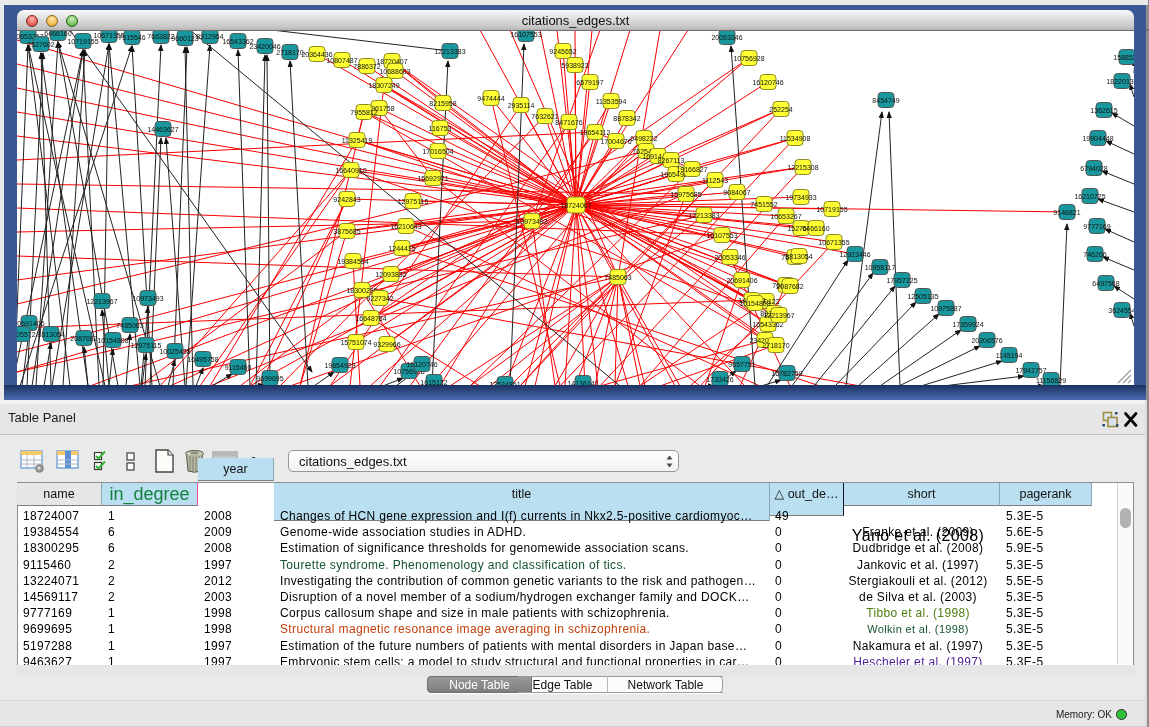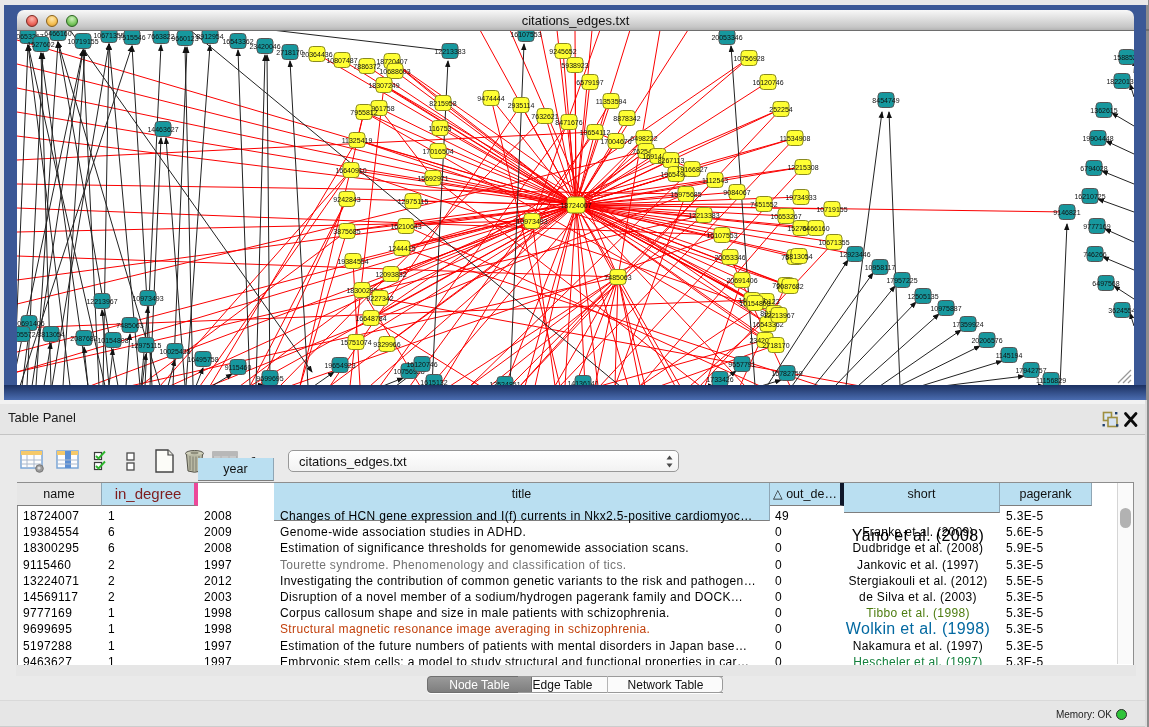--- a/index.html
+++ b/index.html
@@ -925,25 +925,25 @@
 </svg>
 
 <div class="abs" style="left:288px;top:450px;width:391px;height:22px;background:linear-gradient(#ffffff,#f2f2f2);border:1px solid #989898;border-radius:5px;font-size:13px;color:#111;line-height:21px;padding-left:10px">citations_edges.txt</div>
 <svg class="abs" style="left:663px;top:454px" width="14" height="16" viewBox="0 0 14 16">
   <path d="M6.5 1.5 L9.5 5.5 L3.5 5.5 z" fill="#4a4a4a"></path>
   <path d="M6.5 13.5 L9.5 9.5 L3.5 9.5 z" fill="#4a4a4a"></path>
 </svg>
 
 <div class="abs" style="left:17px;top:482px;width:1117px;height:183px;background:#fff;border:1px solid #8e8e8e;border-bottom:none"></div>
 <div class="abs" style="left:17px;top:483px;width:85px;height:23px;background:#e6e6e6;border-right:1px solid #8fa6b5;border-bottom:1px solid #7e7e7e;font-size:12.5px;color:#111;text-align:center;line-height:22px;overflow:hidden">name</div>
-<div class="abs" style="left:102px;top:483px;width:96px;height:23px;background:#badff1;border-right:4px solid #ec4899;border-bottom:1px solid #7e7e7e;font-size:15px;color:#7f1d1d;text-align:center;line-height:22px;overflow:hidden">in_degree</div>
+<div class="abs" style="left:102px;top:483px;width:96px;height:23px;background:#badff1;border-right:1px solid #ec4899;border-bottom:1px solid #7e7e7e;font-size:18px;color:#15803d;text-align:center;line-height:22px;overflow:hidden">in_degree</div>
 <div class="abs" style="left:198px;top:458px;width:76px;height:23px;background:#badff1;border-right:1px solid #8fa6b5;border-bottom:1px solid #7e7e7e;font-size:12.5px;color:#111;text-align:center;line-height:22px;overflow:hidden">year</div>
 <div class="abs" style="left:274px;top:483px;width:496px;height:38px;background:#badff1;border-right:1px solid #8fa6b5;border-bottom:1px solid #7e7e7e;font-size:12.5px;color:#111;text-align:center;line-height:22px;overflow:hidden">title</div>
-<div class="abs" style="left:770px;top:483px;width:74px;height:23px;background:#badff1;border-right:4px solid #0f172a;border-bottom:1px solid #7e7e7e;font-size:12.5px;color:#111;text-align:center;line-height:22px;overflow:hidden">△ out_de…</div>
-<div class="abs" style="left:844px;top:483px;width:156px;height:30px;background:#badff1;border-right:1px solid #8fa6b5;border-bottom:1px solid #7e7e7e;font-size:12.5px;color:#111;text-align:center;line-height:22px;overflow:hidden">short</div>
+<div class="abs" style="left:770px;top:483px;width:74px;height:33px;background:#badff1;border-right:1px solid #0f172a;border-bottom:1px solid #7e7e7e;font-size:12.5px;color:#111;text-align:center;line-height:22px;overflow:hidden">△ out_de…</div>
+<div class="abs" style="left:844px;top:483px;width:156px;height:23px;background:#badff1;border-right:1px solid #8fa6b5;border-bottom:1px solid #7e7e7e;font-size:12.5px;color:#111;text-align:center;line-height:22px;overflow:hidden">short</div>
 <div class="abs" style="left:1000px;top:483px;width:92px;height:23px;background:#badff1;border-right:1px solid #8fa6b5;border-bottom:1px solid #7e7e7e;font-size:12.5px;color:#111;text-align:center;line-height:22px;overflow:hidden">pagerank</div>
 <div class="abs" style="left:23px;top:508.0px;height:16px;font-size:12px;letter-spacing:0.35px;color:#000;line-height:16px;white-space:nowrap">18724007</div>
 <div class="abs" style="left:108px;top:508.0px;height:16px;font-size:12px;letter-spacing:0.35px;color:#000;line-height:16px;white-space:nowrap">1</div>
 <div class="abs" style="left:204px;top:508.0px;height:16px;font-size:12px;letter-spacing:0.35px;color:#000;line-height:16px;white-space:nowrap">2008</div>
 <div class="abs" style="left:280px;top:508.0px;height:16px;font-size:12px;letter-spacing:0.35px;color:#000;line-height:16px;white-space:nowrap">Changes of HCN gene expression and I(f) currents in Nkx2.5-positive cardiomyoc…</div>
 <div class="abs" style="left:775px;top:508.0px;height:16px;font-size:12px;letter-spacing:0.35px;color:#000;line-height:16px;white-space:nowrap">49</div>
 <div class="abs" style="left:840px;top:528px;width:156px;height:16px;font-size:16px;letter-spacing:0.35px;color:#000;text-align:center;line-height:16px;white-space:nowrap">Yano et al. (2008)</div>
 <div class="abs" style="left:1006px;top:508.0px;height:16px;font-size:12px;letter-spacing:0.35px;color:#000;line-height:16px;white-space:nowrap">5.3E-5</div>
 <div class="abs" style="left:23px;top:524.2px;height:16px;font-size:12px;letter-spacing:0.35px;color:#000;line-height:16px;white-space:nowrap">19384554</div>
 <div class="abs" style="left:108px;top:524.2px;height:16px;font-size:12px;letter-spacing:0.35px;color:#000;line-height:16px;white-space:nowrap">6</div>
@@ -955,65 +955,65 @@
 <div class="abs" style="left:23px;top:540.4px;height:16px;font-size:12px;letter-spacing:0.35px;color:#000;line-height:16px;white-space:nowrap">18300295</div>
 <div class="abs" style="left:108px;top:540.4px;height:16px;font-size:12px;letter-spacing:0.35px;color:#000;line-height:16px;white-space:nowrap">6</div>
 <div class="abs" style="left:204px;top:540.4px;height:16px;font-size:12px;letter-spacing:0.35px;color:#000;line-height:16px;white-space:nowrap">2008</div>
 <div class="abs" style="left:280px;top:540.4px;height:16px;font-size:12px;letter-spacing:0.35px;color:#000;line-height:16px;white-space:nowrap">Estimation of significance thresholds for genomewide association scans.</div>
 <div class="abs" style="left:775px;top:540.4px;height:16px;font-size:12px;letter-spacing:0.35px;color:#000;line-height:16px;white-space:nowrap">0</div>
 <div class="abs" style="left:840px;top:540.4px;width:156px;height:16px;font-size:12px;letter-spacing:0.35px;color:#000;text-align:center;line-height:16px;white-space:nowrap">Dudbridge et al. (2008)</div>
 <div class="abs" style="left:1006px;top:540.4px;height:16px;font-size:12px;letter-spacing:0.35px;color:#000;line-height:16px;white-space:nowrap">5.9E-5</div>
 <div class="abs" style="left:23px;top:556.6px;height:16px;font-size:12px;letter-spacing:0.35px;color:#000;line-height:16px;white-space:nowrap">9115460</div>
 <div class="abs" style="left:108px;top:556.6px;height:16px;font-size:12px;letter-spacing:0.35px;color:#000;line-height:16px;white-space:nowrap">2</div>
 <div class="abs" style="left:204px;top:556.6px;height:16px;font-size:12px;letter-spacing:0.35px;color:#000;line-height:16px;white-space:nowrap">1997</div>
-<div class="abs" style="left:280px;top:556.6px;height:16px;font-size:12px;letter-spacing:0.35px;color:#737373;line-height:16px;white-space:nowrap">Tourette syndrome. Phenomenology and classification of tics.</div>
+<div class="abs" style="left:280px;top:556.6px;height:16px;font-size:12px;letter-spacing:0.35px;color:#14532d;line-height:16px;white-space:nowrap">Tourette syndrome. Phenomenology and classification of tics.</div>
 <div class="abs" style="left:775px;top:556.6px;height:16px;font-size:12px;letter-spacing:0.35px;color:#000;line-height:16px;white-space:nowrap">0</div>
 <div class="abs" style="left:840px;top:556.6px;width:156px;height:16px;font-size:12px;letter-spacing:0.35px;color:#000;text-align:center;line-height:16px;white-space:nowrap">Jankovic et al. (1997)</div>
 <div class="abs" style="left:1006px;top:556.6px;height:16px;font-size:12px;letter-spacing:0.35px;color:#000;line-height:16px;white-space:nowrap">5.3E-5</div>
 <div class="abs" style="left:23px;top:572.8px;height:16px;font-size:12px;letter-spacing:0.35px;color:#000;line-height:16px;white-space:nowrap">13224071</div>
 <div class="abs" style="left:108px;top:572.8px;height:16px;font-size:12px;letter-spacing:0.35px;color:#000;line-height:16px;white-space:nowrap">2</div>
 <div class="abs" style="left:204px;top:572.8px;height:16px;font-size:12px;letter-spacing:0.35px;color:#000;line-height:16px;white-space:nowrap">2012</div>
 <div class="abs" style="left:280px;top:572.8px;height:16px;font-size:12px;letter-spacing:0.35px;color:#000;line-height:16px;white-space:nowrap">Investigating the contribution of common genetic variants to the risk and pathogen…</div>
 <div class="abs" style="left:775px;top:572.8px;height:16px;font-size:12px;letter-spacing:0.35px;color:#000;line-height:16px;white-space:nowrap">0</div>
 <div class="abs" style="left:840px;top:572.8px;width:156px;height:16px;font-size:12px;letter-spacing:0.35px;color:#000;text-align:center;line-height:16px;white-space:nowrap">Stergiakouli et al. (2012)</div>
 <div class="abs" style="left:1006px;top:572.8px;height:16px;font-size:12px;letter-spacing:0.35px;color:#000;line-height:16px;white-space:nowrap">5.5E-5</div>
 <div class="abs" style="left:23px;top:589.0px;height:16px;font-size:12px;letter-spacing:0.35px;color:#000;line-height:16px;white-space:nowrap">14569117</div>
 <div class="abs" style="left:108px;top:589.0px;height:16px;font-size:12px;letter-spacing:0.35px;color:#000;line-height:16px;white-space:nowrap">2</div>
 <div class="abs" style="left:204px;top:589.0px;height:16px;font-size:12px;letter-spacing:0.35px;color:#000;line-height:16px;white-space:nowrap">2003</div>
-<div class="abs" style="left:280px;top:589.0px;height:16px;font-size:12px;letter-spacing:0.35px;color:#000;line-height:16px;white-space:nowrap">Disruption of a novel member of a sodium/hydrogen pagerank family and DOCK…</div>
+<div class="abs" style="left:280px;top:589.0px;height:16px;font-size:12px;letter-spacing:0.35px;color:#000;line-height:16px;white-space:nowrap">Disruption of a novel member of a sodium/hydrogen exchanger family and DOCK…</div>
 <div class="abs" style="left:775px;top:589.0px;height:16px;font-size:12px;letter-spacing:0.35px;color:#000;line-height:16px;white-space:nowrap">0</div>
 <div class="abs" style="left:840px;top:589.0px;width:156px;height:16px;font-size:12px;letter-spacing:0.35px;color:#000;text-align:center;line-height:16px;white-space:nowrap">de Silva et al. (2003)</div>
 <div class="abs" style="left:1006px;top:589.0px;height:16px;font-size:12px;letter-spacing:0.35px;color:#000;line-height:16px;white-space:nowrap">5.3E-5</div>
 <div class="abs" style="left:23px;top:605.2px;height:16px;font-size:12px;letter-spacing:0.35px;color:#000;line-height:16px;white-space:nowrap">9777169</div>
 <div class="abs" style="left:108px;top:605.2px;height:16px;font-size:12px;letter-spacing:0.35px;color:#000;line-height:16px;white-space:nowrap">1</div>
 <div class="abs" style="left:204px;top:605.2px;height:16px;font-size:12px;letter-spacing:0.35px;color:#000;line-height:16px;white-space:nowrap">1998</div>
 <div class="abs" style="left:280px;top:605.2px;height:16px;font-size:12px;letter-spacing:0.35px;color:#000;line-height:16px;white-space:nowrap">Corpus callosum shape and size in male patients with schizophrenia.</div>
 <div class="abs" style="left:775px;top:605.2px;height:16px;font-size:12px;letter-spacing:0.35px;color:#000;line-height:16px;white-space:nowrap">0</div>
 <div class="abs" style="left:840px;top:605.2px;width:156px;height:16px;font-size:12px;letter-spacing:0.35px;color:#4d7c0f;text-align:center;line-height:16px;white-space:nowrap">Tibbo et al. (1998)</div>
 <div class="abs" style="left:1006px;top:605.2px;height:16px;font-size:12px;letter-spacing:0.35px;color:#000;line-height:16px;white-space:nowrap">5.3E-5</div>
 <div class="abs" style="left:23px;top:621.4px;height:16px;font-size:12px;letter-spacing:0.35px;color:#000;line-height:16px;white-space:nowrap">9699695</div>
 <div class="abs" style="left:108px;top:621.4px;height:16px;font-size:12px;letter-spacing:0.35px;color:#000;line-height:16px;white-space:nowrap">1</div>
 <div class="abs" style="left:204px;top:621.4px;height:16px;font-size:12px;letter-spacing:0.35px;color:#000;line-height:16px;white-space:nowrap">1998</div>
 <div class="abs" style="left:280px;top:621.4px;height:16px;font-size:12px;letter-spacing:0.35px;color:#c2410c;line-height:16px;white-space:nowrap">Structural magnetic resonance image averaging in schizophrenia.</div>
 <div class="abs" style="left:775px;top:621.4px;height:16px;font-size:12px;letter-spacing:0.35px;color:#000;line-height:16px;white-space:nowrap">0</div>
-<div class="abs" style="left:840px;top:621.4px;width:156px;height:16px;font-size:16px;letter-spacing:0.35px;color:#0369a1;text-align:center;line-height:16px;white-space:nowrap">Wolkin et al. (1998)</div>
+<div class="abs" style="left:840px;top:621.4px;width:156px;height:16px;font-size:11px;letter-spacing:0.35px;color:#14532d;text-align:center;line-height:16px;white-space:nowrap">Wolkin et al. (1998)</div>
 <div class="abs" style="left:1006px;top:621.4px;height:16px;font-size:12px;letter-spacing:0.35px;color:#000;line-height:16px;white-space:nowrap">5.3E-5</div>
 <div class="abs" style="left:23px;top:637.6px;height:16px;font-size:12px;letter-spacing:0.35px;color:#000;line-height:16px;white-space:nowrap">5197288</div>
 <div class="abs" style="left:108px;top:637.6px;height:16px;font-size:12px;letter-spacing:0.35px;color:#000;line-height:16px;white-space:nowrap">1</div>
 <div class="abs" style="left:204px;top:637.6px;height:16px;font-size:12px;letter-spacing:0.35px;color:#000;line-height:16px;white-space:nowrap">1997</div>
 <div class="abs" style="left:280px;top:637.6px;height:16px;font-size:12px;letter-spacing:0.35px;color:#000;line-height:16px;white-space:nowrap">Estimation of the future numbers of patients with mental disorders in Japan base…</div>
 <div class="abs" style="left:775px;top:637.6px;height:16px;font-size:12px;letter-spacing:0.35px;color:#000;line-height:16px;white-space:nowrap">0</div>
 <div class="abs" style="left:840px;top:637.6px;width:156px;height:16px;font-size:12px;letter-spacing:0.35px;color:#000;text-align:center;line-height:16px;white-space:nowrap">Nakamura et al. (1997)</div>
 <div class="abs" style="left:1006px;top:637.6px;height:16px;font-size:12px;letter-spacing:0.35px;color:#000;line-height:16px;white-space:nowrap">5.3E-5</div>
 <div class="abs" style="left:23px;top:653.8px;height:16px;font-size:12px;letter-spacing:0.35px;color:#000;line-height:16px;white-space:nowrap">9463627</div>
 <div class="abs" style="left:108px;top:653.8px;height:16px;font-size:12px;letter-spacing:0.35px;color:#000;line-height:16px;white-space:nowrap">1</div>
 <div class="abs" style="left:204px;top:653.8px;height:16px;font-size:12px;letter-spacing:0.35px;color:#000;line-height:16px;white-space:nowrap">1997</div>
 <div class="abs" style="left:280px;top:653.8px;height:16px;font-size:12px;letter-spacing:0.35px;color:#000;line-height:16px;white-space:nowrap">Embryonic stem cells: a model to study structural and functional properties in car…</div>
 <div class="abs" style="left:775px;top:653.8px;height:16px;font-size:12px;letter-spacing:0.35px;color:#000;line-height:16px;white-space:nowrap">0</div>
-<div class="abs" style="left:840px;top:653.8px;width:156px;height:16px;font-size:12px;letter-spacing:0.35px;color:#15803d;text-align:center;line-height:16px;white-space:nowrap">Hescheler et al. (1997)</div>
+<div class="abs" style="left:840px;top:653.8px;width:156px;height:16px;font-size:12px;letter-spacing:0.35px;color:#4c1d95;text-align:center;line-height:16px;white-space:nowrap">Hescheler et al. (1997)</div>
 <div class="abs" style="left:1006px;top:653.8px;height:16px;font-size:12px;letter-spacing:0.35px;color:#000;line-height:16px;white-space:nowrap">5.3E-5</div>
 <div class="abs" style="left:16px;top:665px;width:1120px;height:11px;background:#e6e6e6"></div>
 <div class="abs" style="left:1117px;top:483px;width:16px;height:181px;background:#fafafa;border-left:1px solid #d5d5d5"></div>
 <div class="abs" style="left:1119.5px;top:508px;width:11px;height:20px;border-radius:5.5px;background:#b2b2b2"></div>
 
 <div class="abs" style="left:427px;top:676px;width:296px;height:17px;border:1px solid #9a9a9a;border-radius:4px;background:#fbfbfb;box-shadow:0 1px 0 #fff"></div>
 <div class="abs" style="left:427px;top:676px;width:105px;height:17px;border-radius:4px 0 0 4px;background:linear-gradient(#9a9a9a,#7e7e7e);border:1px solid #6f6f6f;color:#fff;font-size:12px;text-align:center;line-height:16px">Node Table</div>
 <div class="abs" style="left:518px;top:676px;width:89px;height:17px;border-top:1px solid #9a9a9a;border-bottom:1px solid #9a9a9a;color:#111;font-size:12px;text-align:center;line-height:16px">Edge Table</div>
 <div class="abs" style="left:607px;top:676px;width:1px;height:17px;background:#b5b5b5"></div>
 <div class="abs" style="left:608px;top:676px;width:115px;height:17px;border-top:1px solid #9a9a9a;border-bottom:1px solid #9a9a9a;color:#111;font-size:12px;text-align:center;line-height:16px">Network Table</div>

